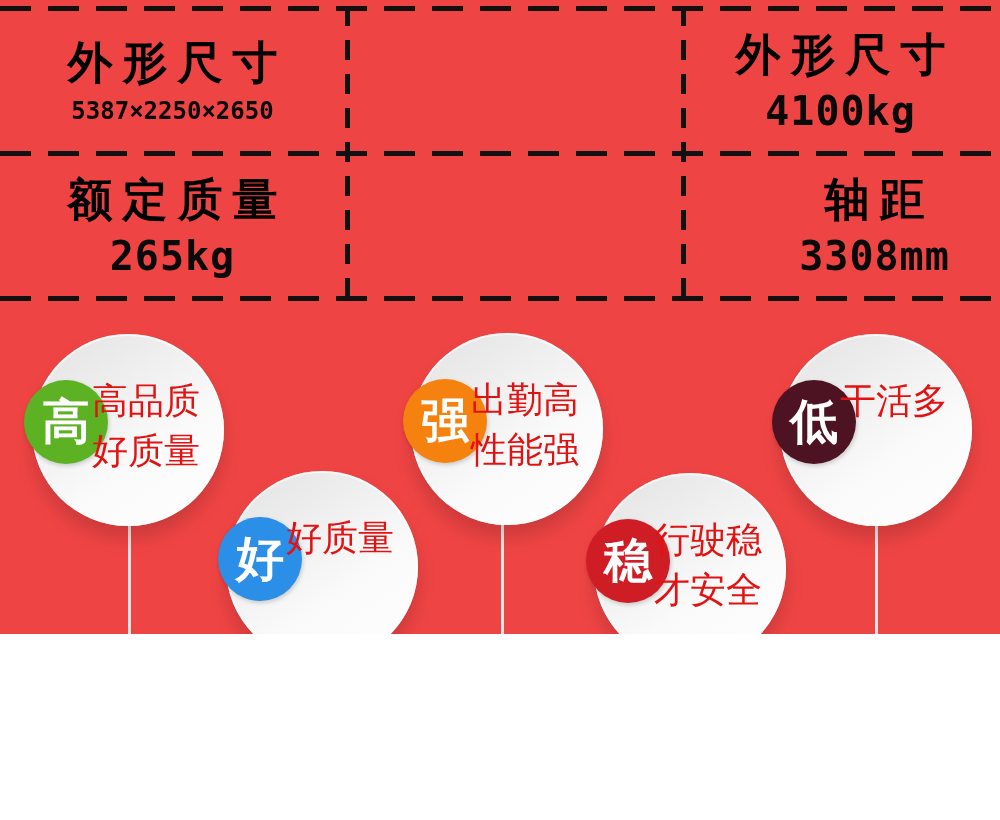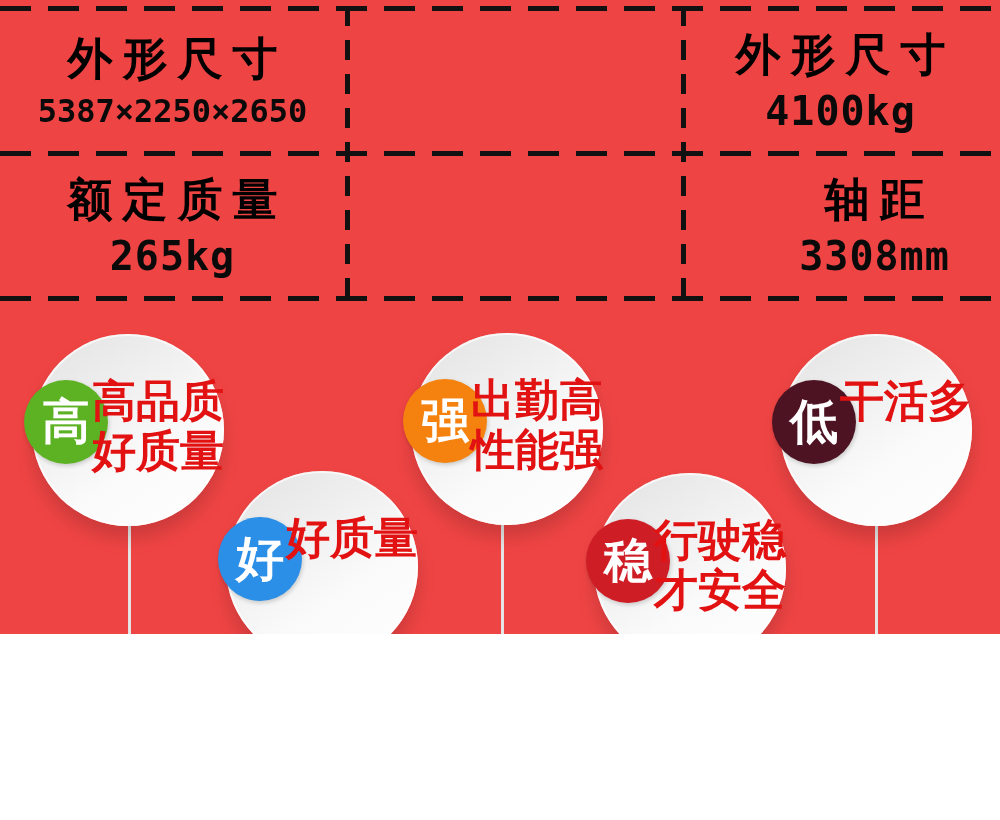--- a/index.html
+++ b/index.html
@@ -10,32 +10,32 @@
   .hline{position:absolute;left:0;width:1000px;height:5px;
     background:repeating-linear-gradient(90deg,#111 0 31px,transparent 31px 48px);}
   .vline{position:absolute;top:6px;height:293px;width:5px;
     background:repeating-linear-gradient(180deg,#111 0 20px,transparent 20px 34px);}
   .cell{position:absolute;display:flex;flex-direction:column;align-items:center;
     justify-content:center;gap:14px;}
   .cell .label{font-size:45px;font-weight:700;color:#000;letter-spacing:10px;
     padding-left:10px;line-height:1;white-space:nowrap;}
   .cell .value{font-family:"DejaVu Sans Mono", monospace;font-size:40px;font-weight:700;
     color:#0a0a0a;line-height:1;white-space:nowrap;letter-spacing:1px;}
-  .cell.small-val .value{font-size:32px;letter-spacing:0;}
+  .cell.small-val .value{font-size:24px;letter-spacing:0;}
 
   
   .stem{position:absolute;width:3px;background:#e4e4e4;z-index:1;}
   .feature{position:absolute;width:192px;height:192px;border-radius:50%;z-index:2;
     background:linear-gradient(145deg,#e2e2e2 0%,#eeeeee 32%,#fafafa 62%,#ffffff 100%);
     box-shadow:0 12px 18px rgba(0,0,0,0.15), inset 0 0 0 2px rgba(255,255,255,0.65);}
   .badge{position:absolute;left:-8px;top:46px;width:84px;height:84px;border-radius:50%;
     display:flex;align-items:center;justify-content:center;color:#fff;
     font-size:48px;font-weight:700;box-shadow:1px 2px 4px rgba(0,0,0,0.18);}
   .feature .ftext{position:absolute;left:60px;top:42px;width:126px;
-    color:#e31212;font-size:44px;font-weight:700;line-height:50px;white-space:nowrap;}
+    color:#e31212;font-size:36px;font-weight:400;line-height:50px;white-space:nowrap;}
 
   
   .tl-line{position:absolute;left:49px;top:781px;width:897px;height:4px;
     background:#9a9a9a;border-radius:2px;z-index:1;}
   .tl-end{position:absolute;top:774px;width:18px;height:18px;border-radius:50%;
     border:5px solid #a8a8a8;background:#fff;box-sizing:border-box;z-index:2;
     box-shadow:0 2px 3px rgba(0,0,0,0.18);}
   .tl-node{position:absolute;top:760px;width:46px;height:46px;border-radius:50%;
     background:#b3b3b3;display:flex;align-items:center;justify-content:center;z-index:3;
     box-shadow:0 4px 6px rgba(0,0,0,0.22);}

